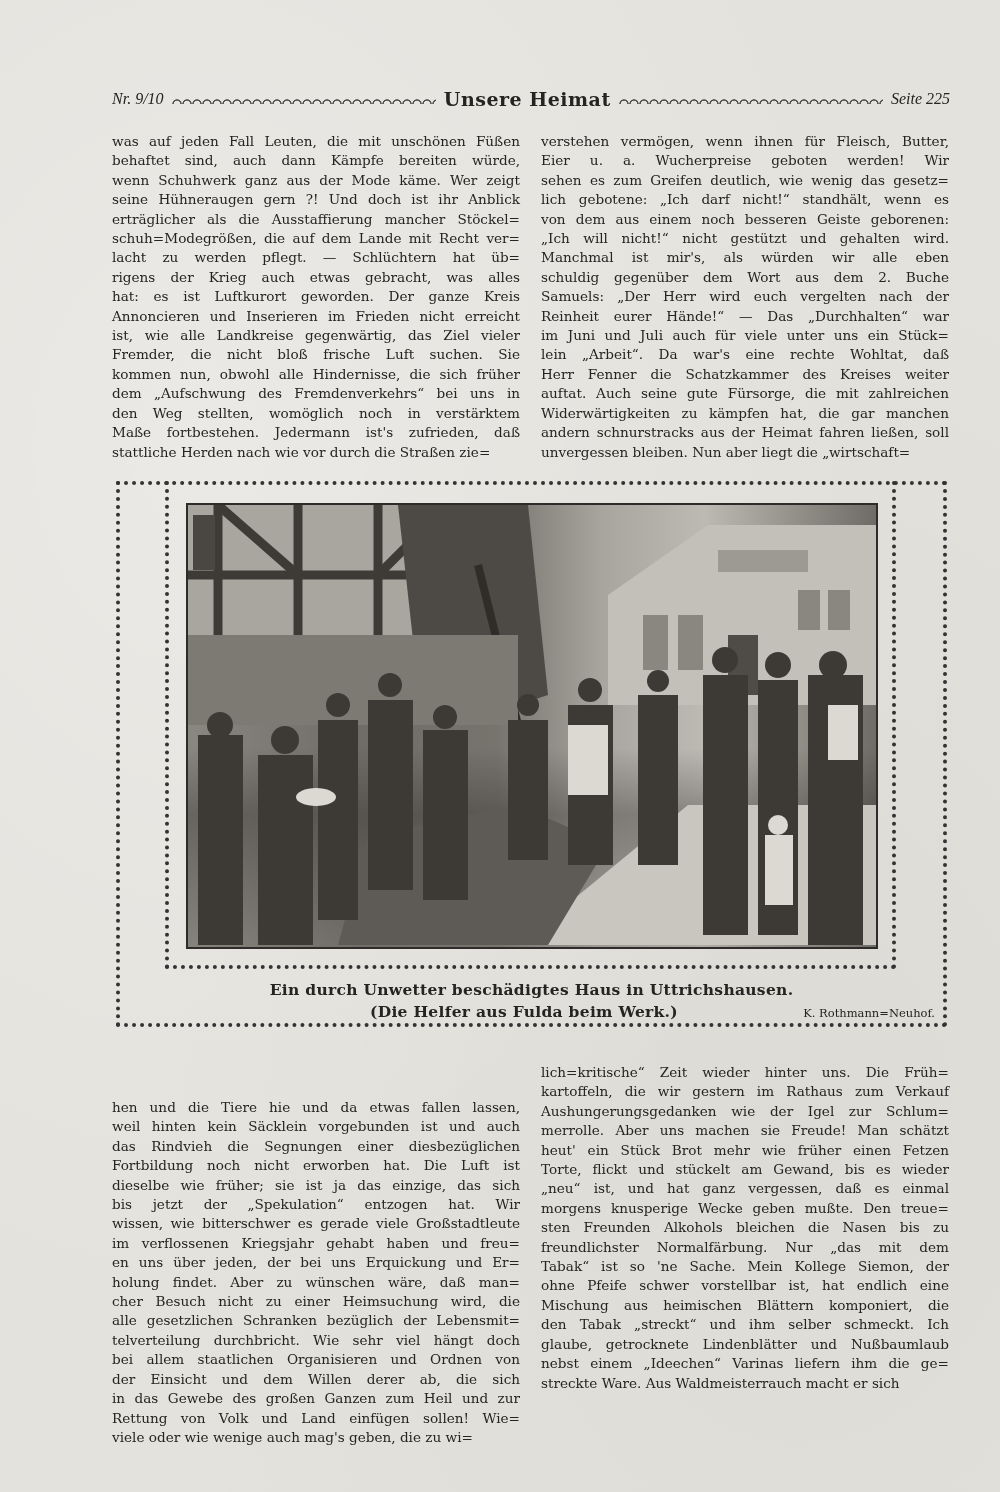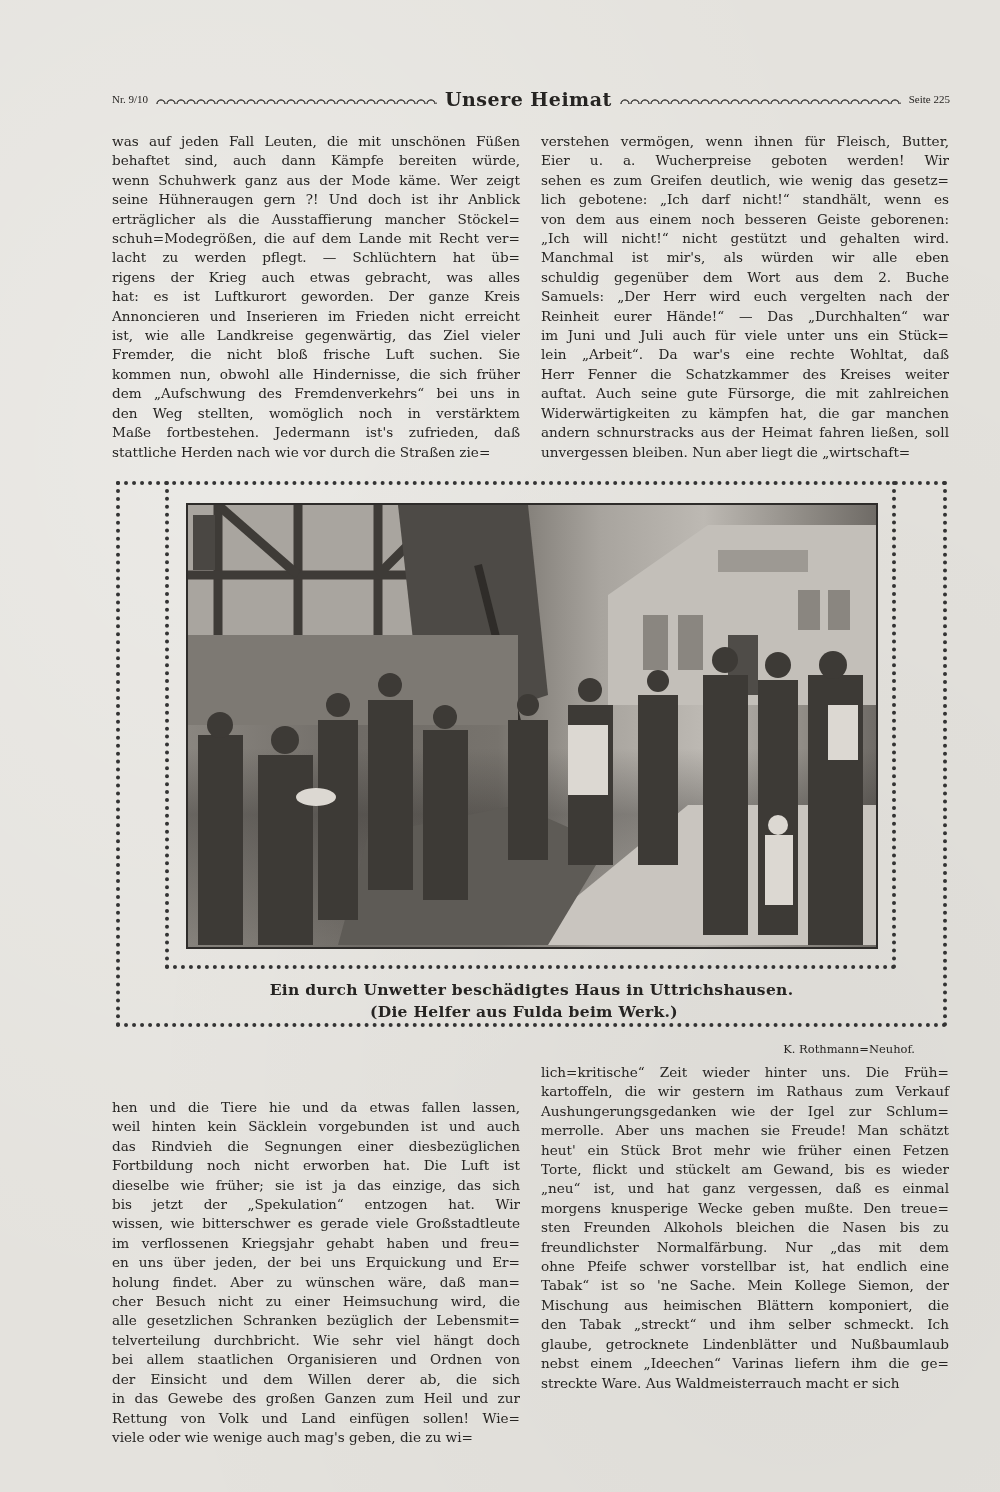--- a/index.html
+++ b/index.html
@@ -16,21 +16,21 @@
       background:
         radial-gradient(ellipse at 20% 30%, rgba(255,255,255,0.25), rgba(0,0,0,0) 60%),
         radial-gradient(ellipse at 80% 75%, rgba(0,0,0,0.03), rgba(0,0,0,0) 60%);
       pointer-events: none;
     }
     .header {
       position: absolute; left: 112px; top: 86px; width: 838px; height: 26px;
       display: flex; align-items: center; justify-content: space-between;
       font-size: 15px;
     }
-    .header .issue, .header .pageno { font-family: "Liberation Serif", serif; font-size: 11px; }
+    .header .issue, .header .pageno { font-family: "Liberation Serif", serif; font-size: 16px; font-style: italic; }
     .header .title { font-family: "DejaVu Serif", serif; font-weight: bold; font-size: 19px; letter-spacing: 0.5px; }
     .ornament {
       flex: 1; height: 10px; margin: 0 8px;
       background-image: radial-gradient(circle at 50% 100%, transparent 3px, #3a3836 3.6px, #3a3836 4.4px, transparent 5px);
       background-size: 10px 10px;
       background-repeat: repeat-x;
       opacity: 0.85;
     }
     .col {
       position: absolute; width: 408px;
@@ -70,22 +70,22 @@
     }
     .caption .c1 {
       position: absolute; left: 0; right: 0; top: 6px; text-align: center;
       font-family: "DejaVu Serif", serif; font-weight: bold; font-size: 15.5px; letter-spacing: 0.3px;
     }
     .caption .c2 {
       position: absolute; left: 250px; top: 28px;
       font-family: "DejaVu Serif", serif; font-weight: bold; font-size: 15.5px; letter-spacing: 0.3px;
     }
     .caption .credit {
-      position: absolute; right: 28px; top: 32px;
-      font-family: "DejaVu Serif", serif; font-size: 11.5px; margin-top: 36px;
+      position: absolute; right: 8px; top: 32px;
+      font-family: "DejaVu Serif", serif; font-size: 11.5px;
     }
   </style>
 </head>
 <body>
 
 <div class="page-tex"></div>
 
 <div class="header">
   <span class="issue">Nr. 9/10</span>
   <span class="ornament"></span>
@@ -232,20 +232,20 @@
     <span class="line">lich=kritische“ Zeit wieder hinter uns. Die Früh=</span>
     <span class="line">kartoffeln, die wir gestern im Rathaus zum Verkauf</span>
     <span class="line">Aushungerungsgedanken wie der Igel zur Schlum=</span>
     <span class="line">merrolle. Aber uns machen sie Freude! Man schätzt</span>
     <span class="line">heut' ein Stück Brot mehr wie früher einen Fetzen</span>
     <span class="line">Torte, flickt und stückelt am Gewand, bis es wieder</span>
     <span class="line">„neu“ ist, und hat ganz vergessen, daß es einmal</span>
     <span class="line">morgens knusperige Wecke geben mußte. Den treue=</span>
     <span class="line">sten Freunden Alkohols bleichen die Nasen bis zu</span>
     <span class="line">freundlichster Normalfärbung. Nur „das mit dem</span>
+    <span class="line">Tabak“ ist so 'ne Sache. Mein Kollege Siemon, der</span>
     <span class="line">ohne Pfeife schwer vorstellbar ist, hat endlich eine</span>
-    <span class="line">Tabak“ ist so 'ne Sache. Mein Kollege Siemon, der</span>
     <span class="line">Mischung aus heimischen Blättern komponiert, die</span>
     <span class="line">den Tabak „streckt“ und ihm selber schmeckt. Ich</span>
     <span class="line">glaube, getrocknete Lindenblätter und Nußbaumlaub</span>
     <span class="line">nebst einem „Ideechen“ Varinas liefern ihm die ge=</span>
     <span class="line last">streckte Ware. Aus Waldmeisterrauch macht er sich</span>
   </div>
 
 </body></html>

